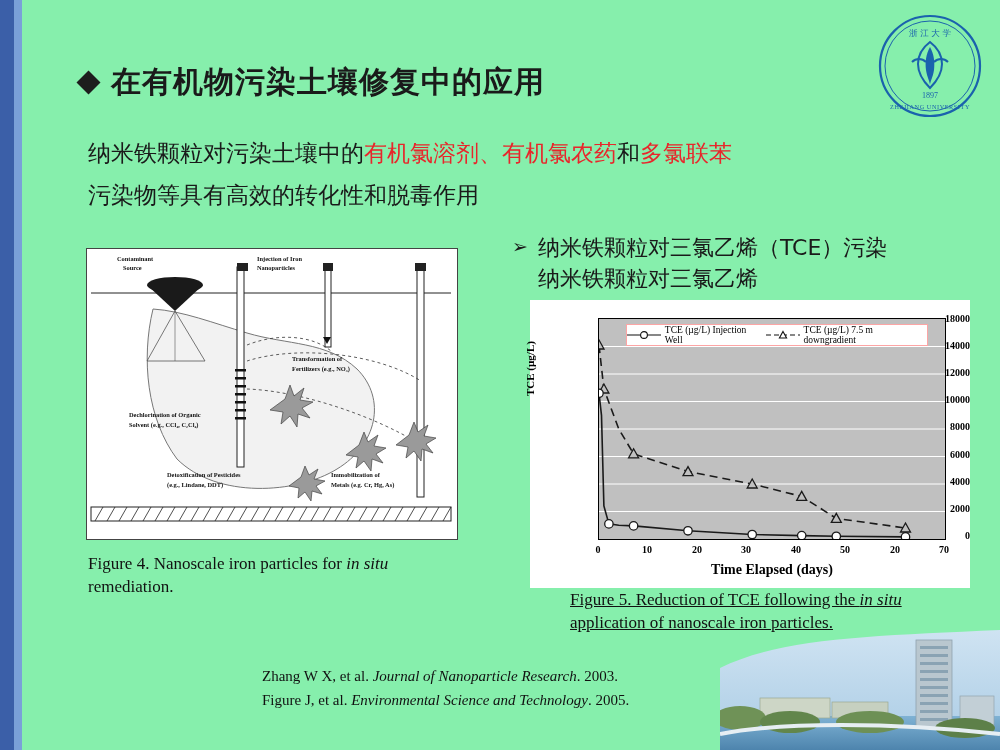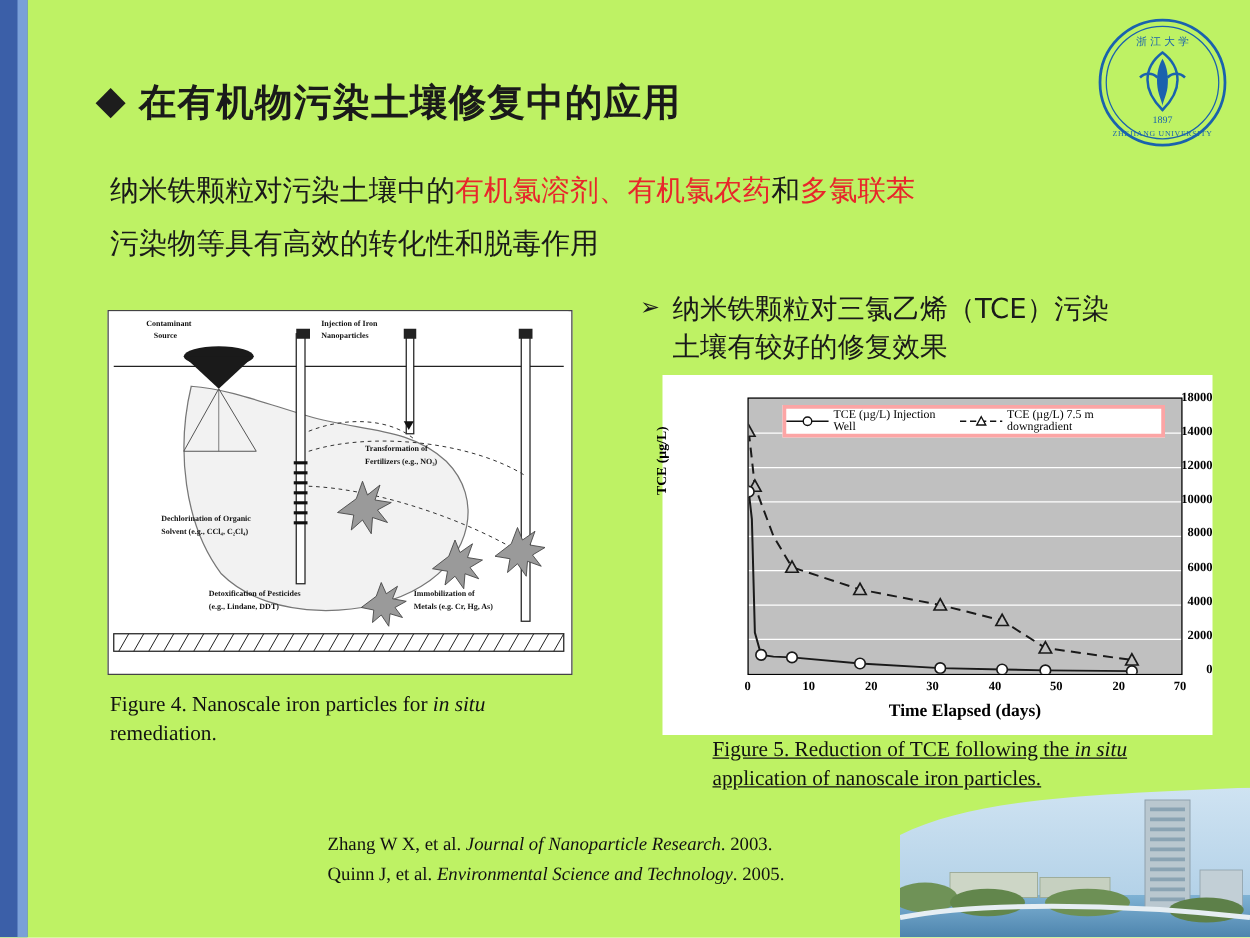--- a/index.html
+++ b/index.html
@@ -12,21 +12,21 @@
     background: #ffffff;
     font-family: "Liberation Sans", sans-serif;
     overflow: hidden;
     position: relative;
   }
   .slide {
     position: absolute;
     left: 0; top: 0;
     width: 1000px;
     height: 750px;
-    background: #bef264;
+    background: #86efac;
     overflow: hidden;
   }
   
   .spine {
     position: absolute;
     left: 0; top: 0;
     width: 22px; height: 750px;
     background: #3b5fa8;
   }
   .spine-inner {
@@ -174,21 +174,21 @@
     font-size: 14px;
     font-weight: bold;
     font-family: "Liberation Serif", serif;
   }
   .legend {
     position: absolute;
     left: 96px; top: 24px;
     width: 300px;
     height: 20px;
     background: #ffffff;
-    border: 3px solid #fca5a5;
+    border: 1px solid #fca5a5;
     display: flex;
     align-items: center;
     justify-content: space-around;
     font-size: 9.5px;
     font-family: "Liberation Serif", serif;
     z-index: 5;
   }
   .legend-item { display:flex; align-items:center; gap:4px; }
 
   .cap-right {
@@ -349,21 +349,21 @@
   </div>
 
   <div class="cap-left">
     <span>Figure 4. Nanoscale iron particles for </span><i>in situ</i><span> remediation.</span>
   </div>
 
   <div class="bullet-row">
     <span class="bullet-mark">➢</span>
     <span class="bullet-text">
       <span>纳米铁颗粒对三氯乙烯（TCE）污染</span><br>
-      <span>土壤有较好的修复效果</span>
+      <span>纳米铁颗粒对三氯乙烯</span>
     </span>
   </div>
 
   <div class="chart-box">
     <div class="ylabel">TCE (µg/L)</div>
 
     <div class="ytick" style="top:13px;">18000</div>
     <div class="ytick" style="top:40px;">14000</div>
     <div class="ytick" style="top:67px;">12000</div>
     <div class="ytick" style="top:94px;">10000</div>
@@ -444,21 +444,21 @@
 
   <div class="cap-right">
     <span>Figure 5. Reduction of TCE following the </span><i>in situ</i><span> application of nanoscale iron particles.</span>
   </div>
 
   <div class="refs">
     <div>
       <span>Zhang W X, et al. </span><i>Journal of Nanoparticle Research</i><span>. 2003.</span>
     </div>
     <div>
-      <span>Quinn J, et al. </span><i>Environmental Science and Technology</i><span>. 2005.</span>
+      <span>Figure J, et al. </span><i>Environmental Science and Technology</i><span>. 2005.</span>
     </div>
   </div>
 
   <div class="photo">
     <svg width="280" height="120" viewBox="0 0 280 120">
       <defs>
         <linearGradient id="skyg" x1="0" y1="0" x2="0" y2="1">
           <stop offset="0%" stop-color="#cfe3f2"></stop>
           <stop offset="100%" stop-color="#a9cbe4"></stop>
         </linearGradient>

